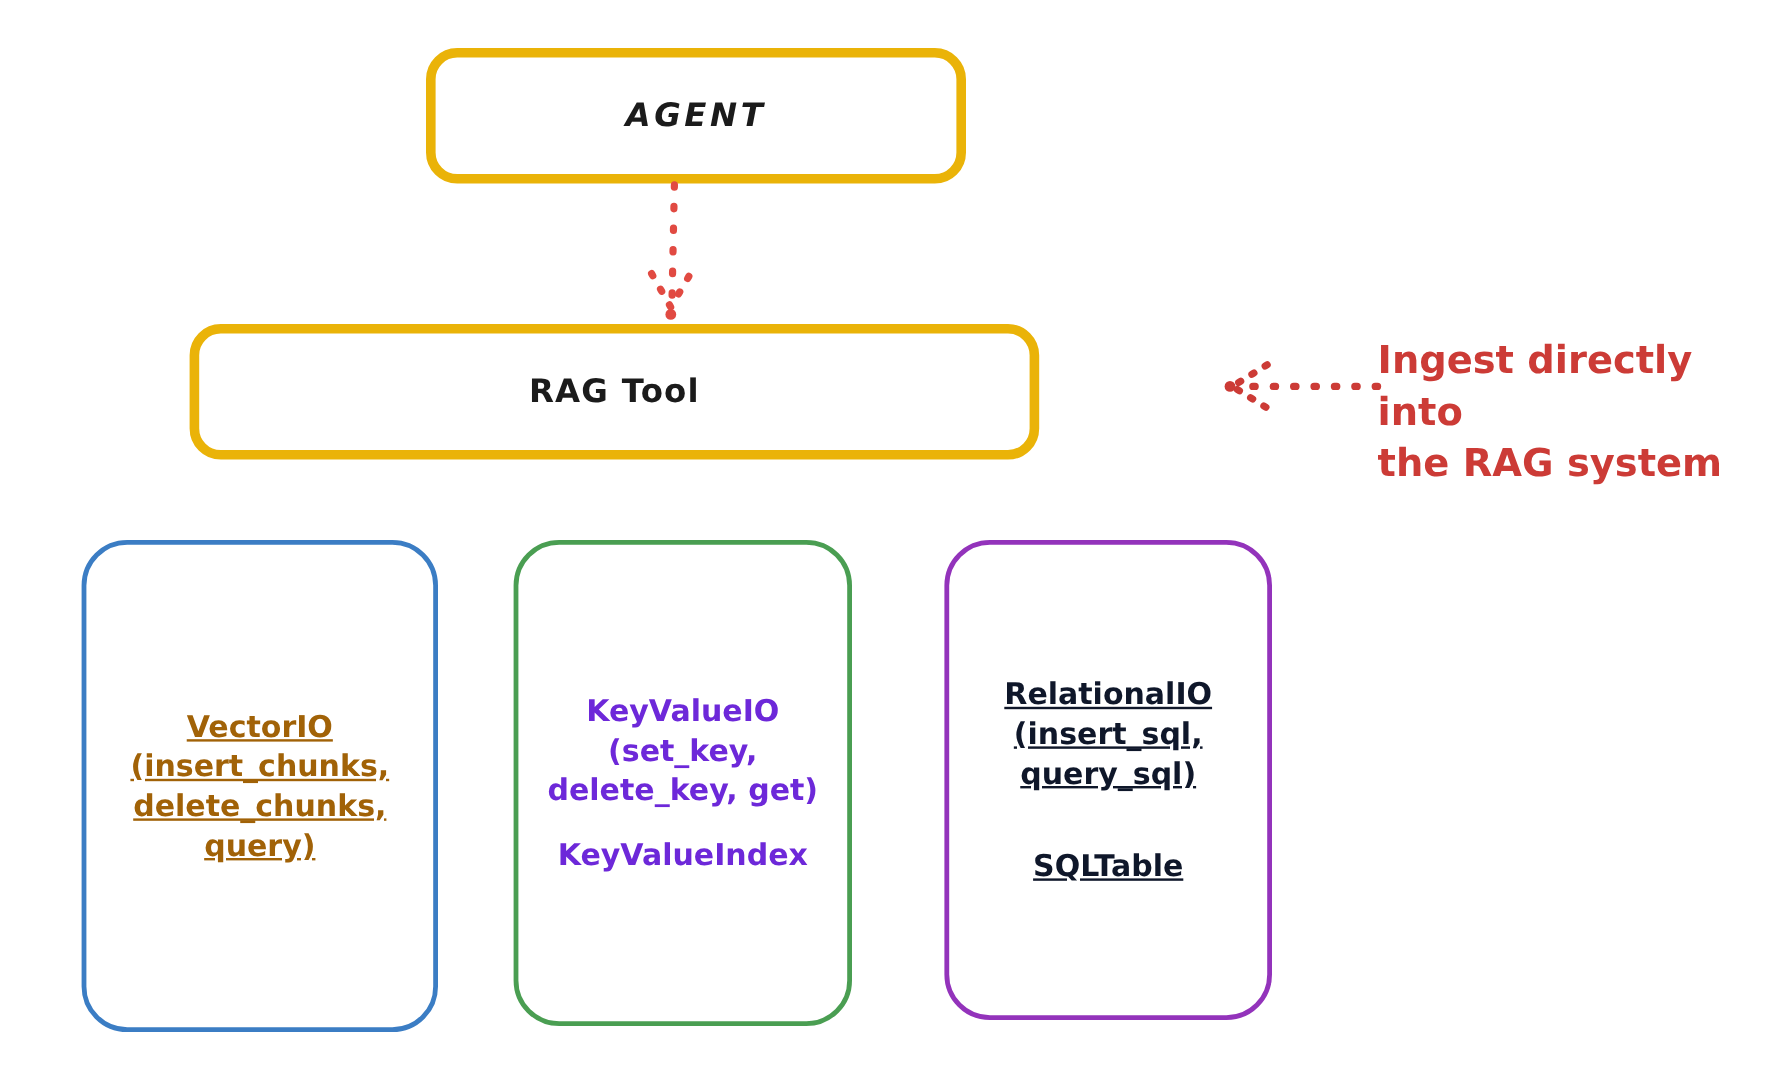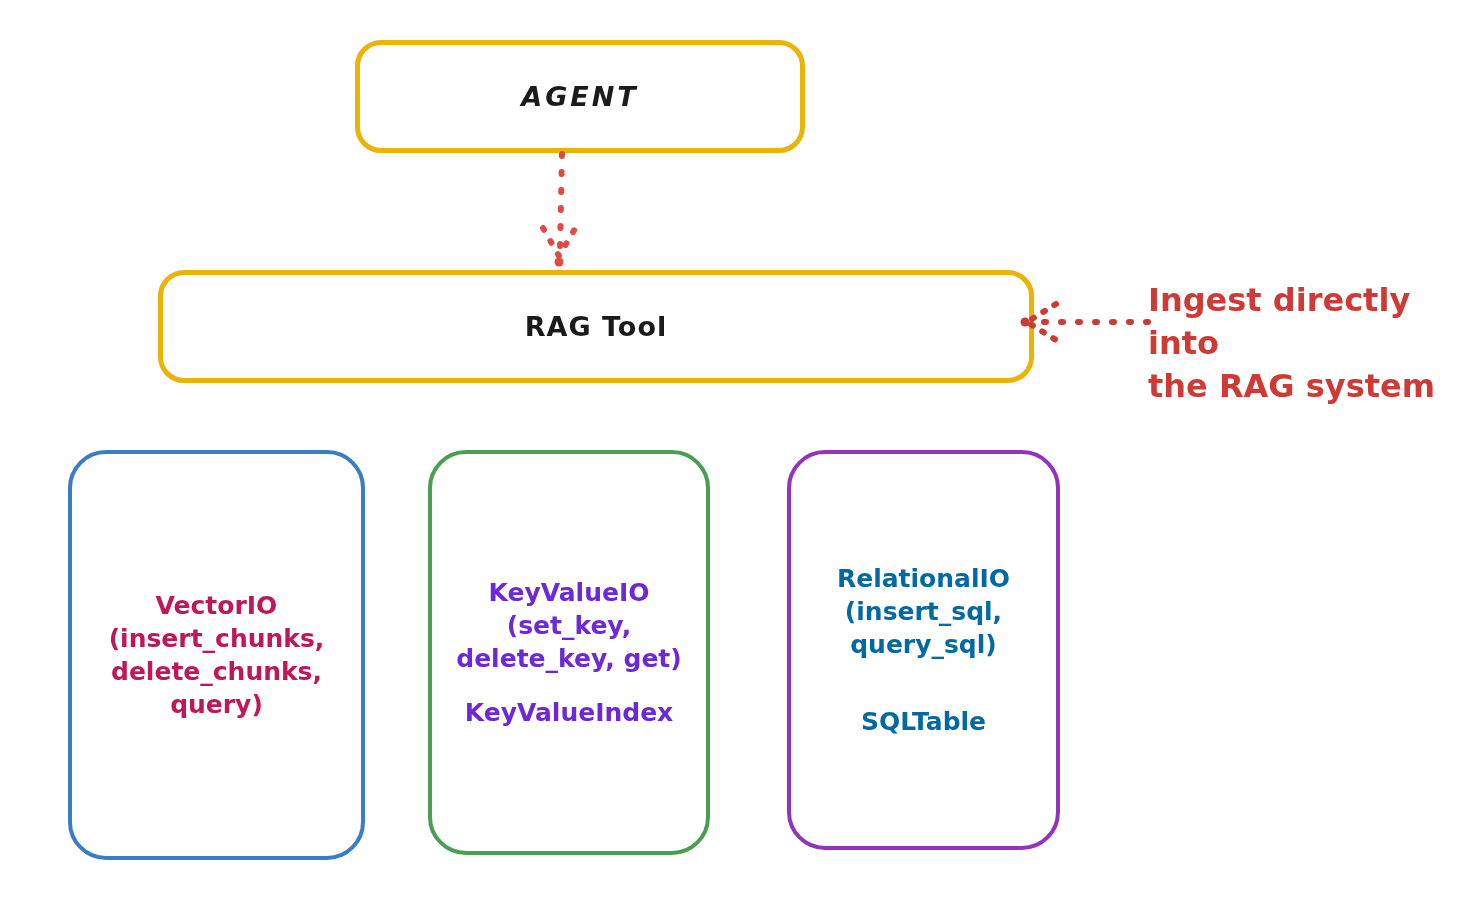--- a/index.html
+++ b/index.html
@@ -23,35 +23,35 @@
     box-sizing: border-box;
     background: #ffffff;
     display: flex;
     align-items: center;
     justify-content: center;
     text-align: center;
   }
 
   
   .box-dark {
-    border: 5px solid #eab308;
+    border: 8px solid #eab308;
     border-radius: 26px;
   }
   .box-dark .label {
     font-family: "DejaVu Sans", sans-serif;
     font-style: italic;
     font-weight: 600;
     color: #1b1b1b;
     letter-spacing: 1.5px;
   }
 
   #agent-node { left: 355px; top: 40px; width: 450px; height: 113px; }
   #agent-node .label { font-size: 27px; letter-spacing: 3px; }
 
-  #ragtool-node { left: 158px; top: 270px; width: 876px; height: 113px; }
+  #ragtool-node { left: 158px; top: 270px; width: 708px; height: 113px; }
   #ragtool-node .label { font-size: 27px; font-style: normal; letter-spacing: 1px; }
 
   
   .card {
     position: absolute;
     box-sizing: border-box;
     background: #ffffff;
     border-width: 4px;
     border-style: solid;
     border-radius: 38px;
@@ -69,34 +69,34 @@
     line-height: 1.32;
     white-space: pre-line;
   }
   .card .api-text { font-size: 25px; }
   .card .index-text { font-size: 25px; margin-top: 44px; }
 
   #vectorio-card {
     left: 68px; top: 450px; width: 297px; height: 410px;
     border-color: #3b7dc4;
   }
-  #vectorio-card .api-text, #vectorio-card .index-text { color: #be185d; }
+  #vectorio-card .api-text, #vectorio-card .index-text { color: #a16207; text-decoration: underline; }
 
   #keyvalueio-card {
     left: 428px; top: 450px; width: 282px; height: 405px;
     border-color: #4a9e52;
   }
   #keyvalueio-card .api-text, #keyvalueio-card .index-text { color: #6d28d9; }
   #keyvalueio-card .index-text { margin-top: 21px; }
 
   #relationalio-card {
     left: 787px; top: 450px; width: 273px; height: 400px;
     border-color: #9333bb;
   }
-  #relationalio-card .api-text, #relationalio-card .index-text { color: #0369a1; }
+  #relationalio-card .api-text, #relationalio-card .index-text { color: #0f172a; text-decoration: underline; }
   #relationalio-card .index-text { }
 
   
   .connector {
     position: absolute;
     pointer-events: none;
   }
   #agent-to-ragtool { left: 505px; top: 150px; width: 120px; height: 125px; }
   #ingest-connector { left: 1012px; top: 295px; width: 140px; height: 55px; }
 

